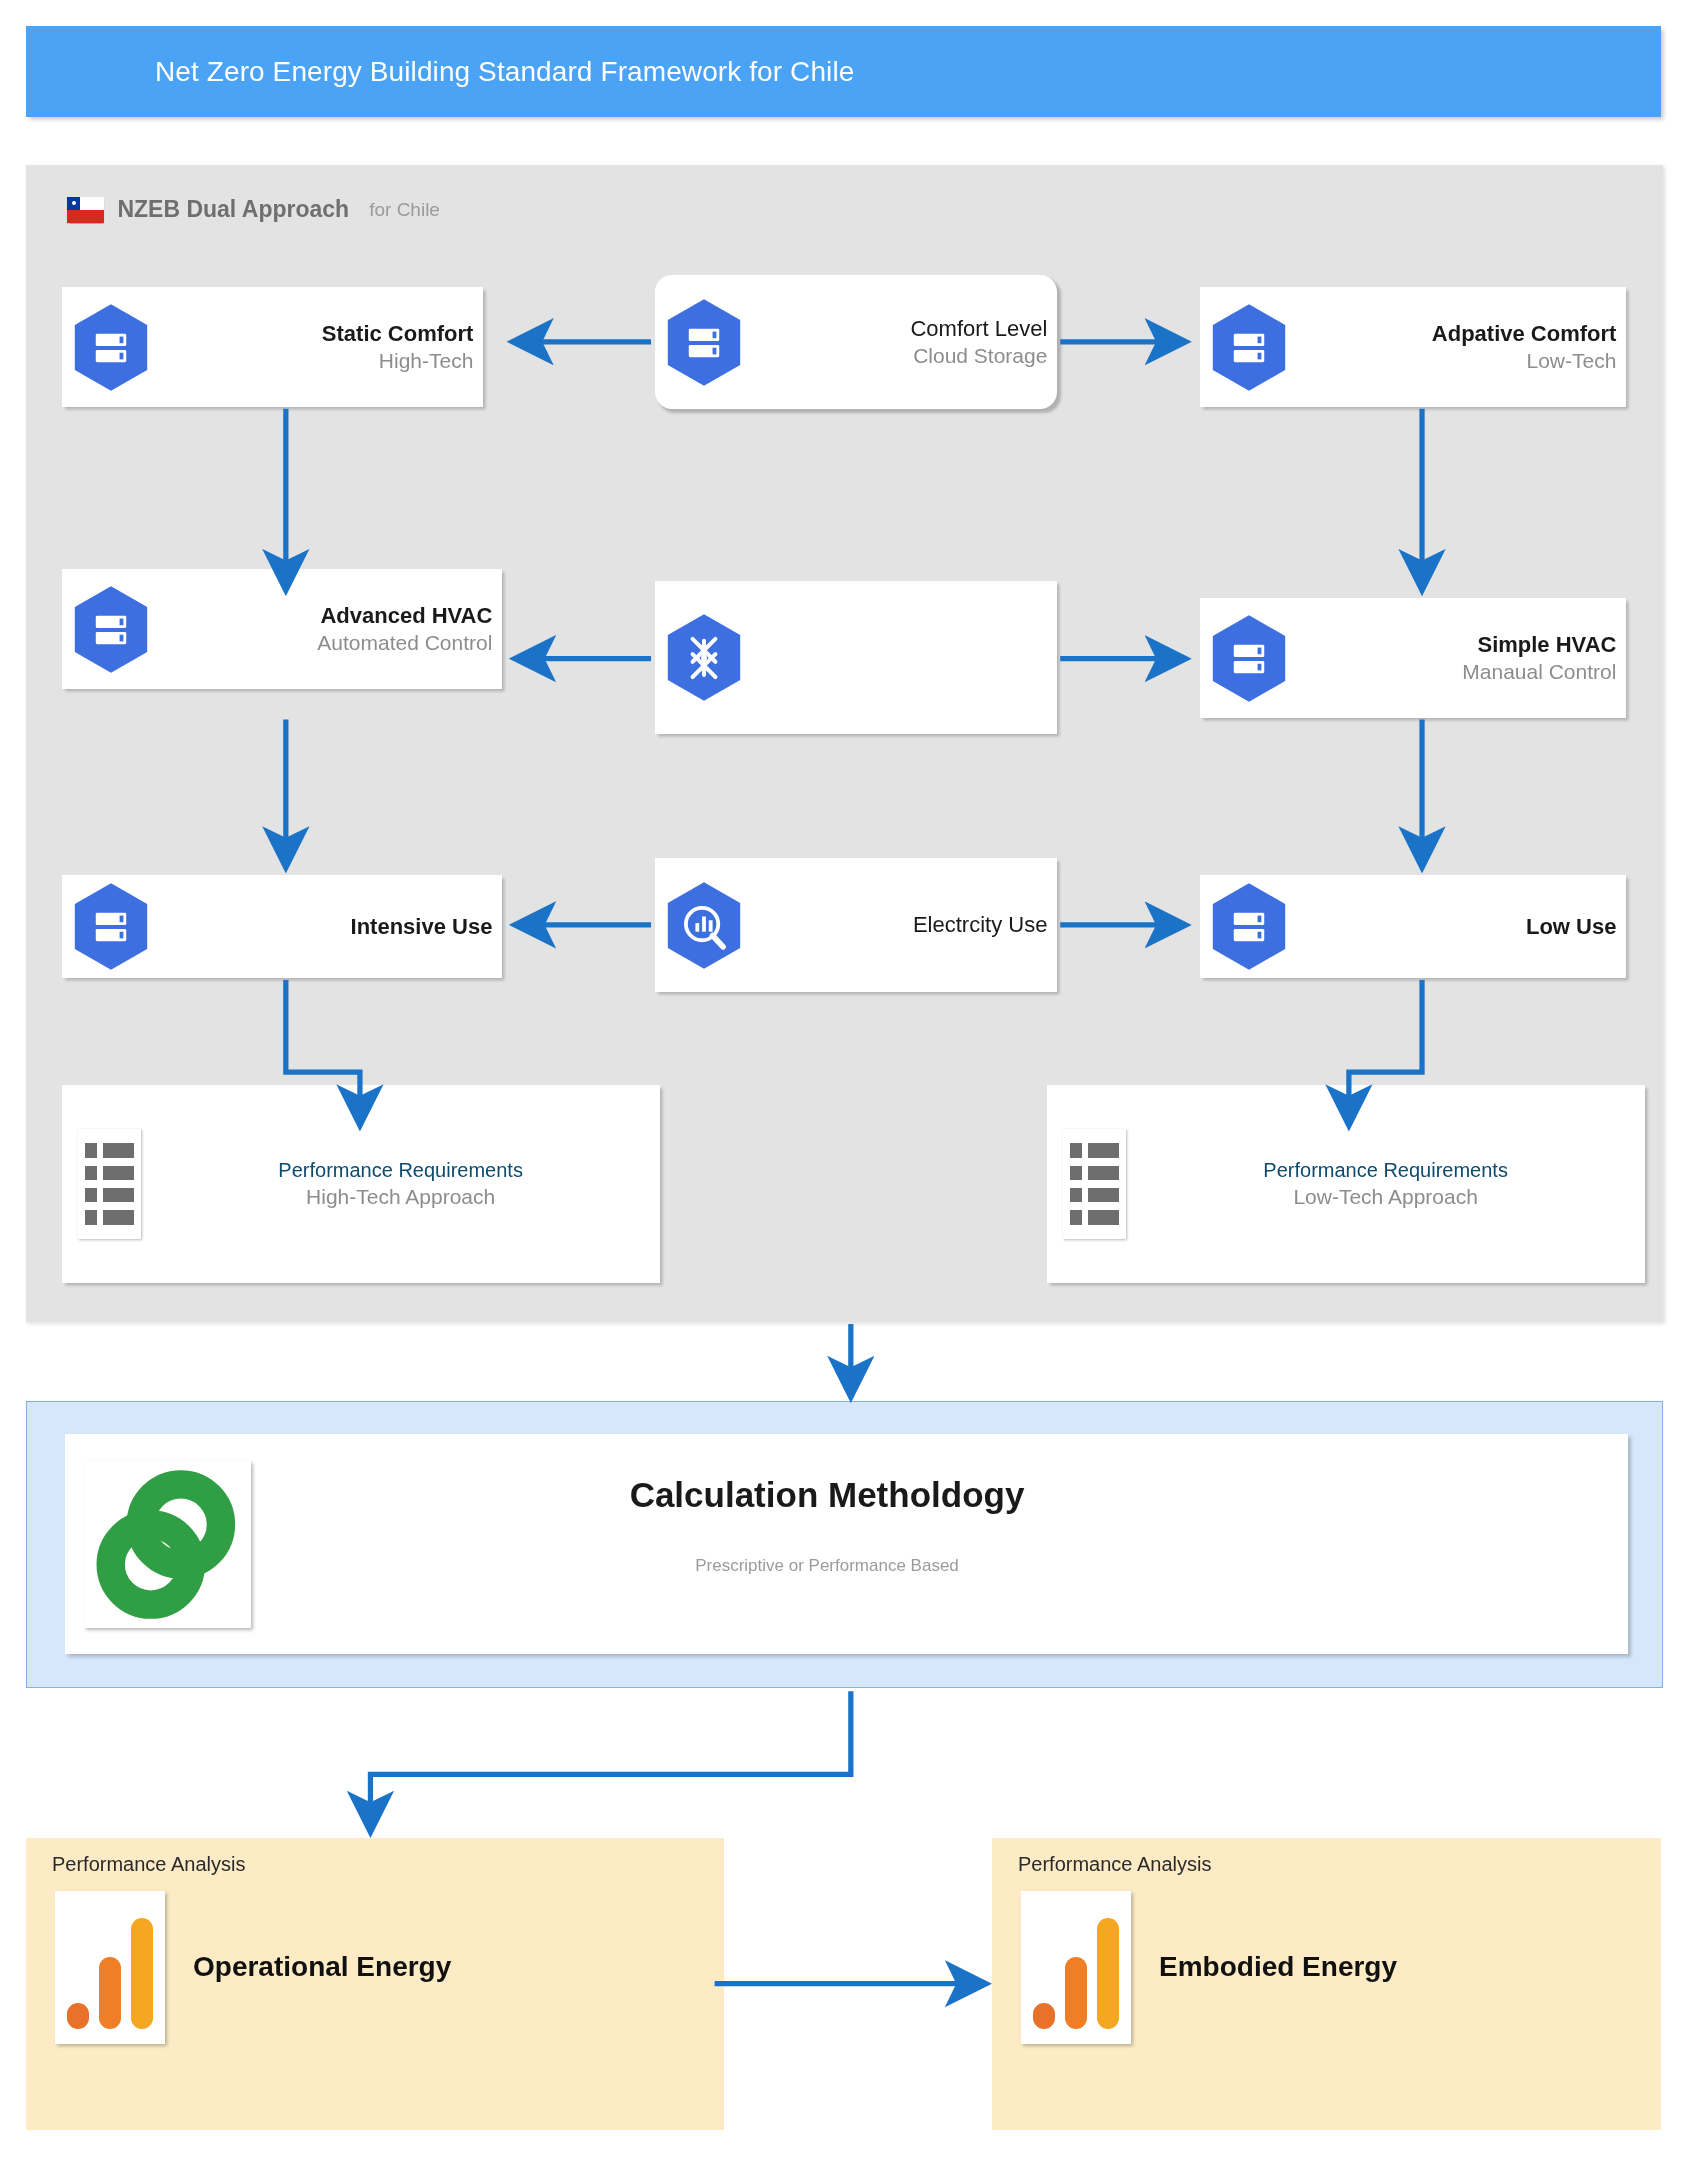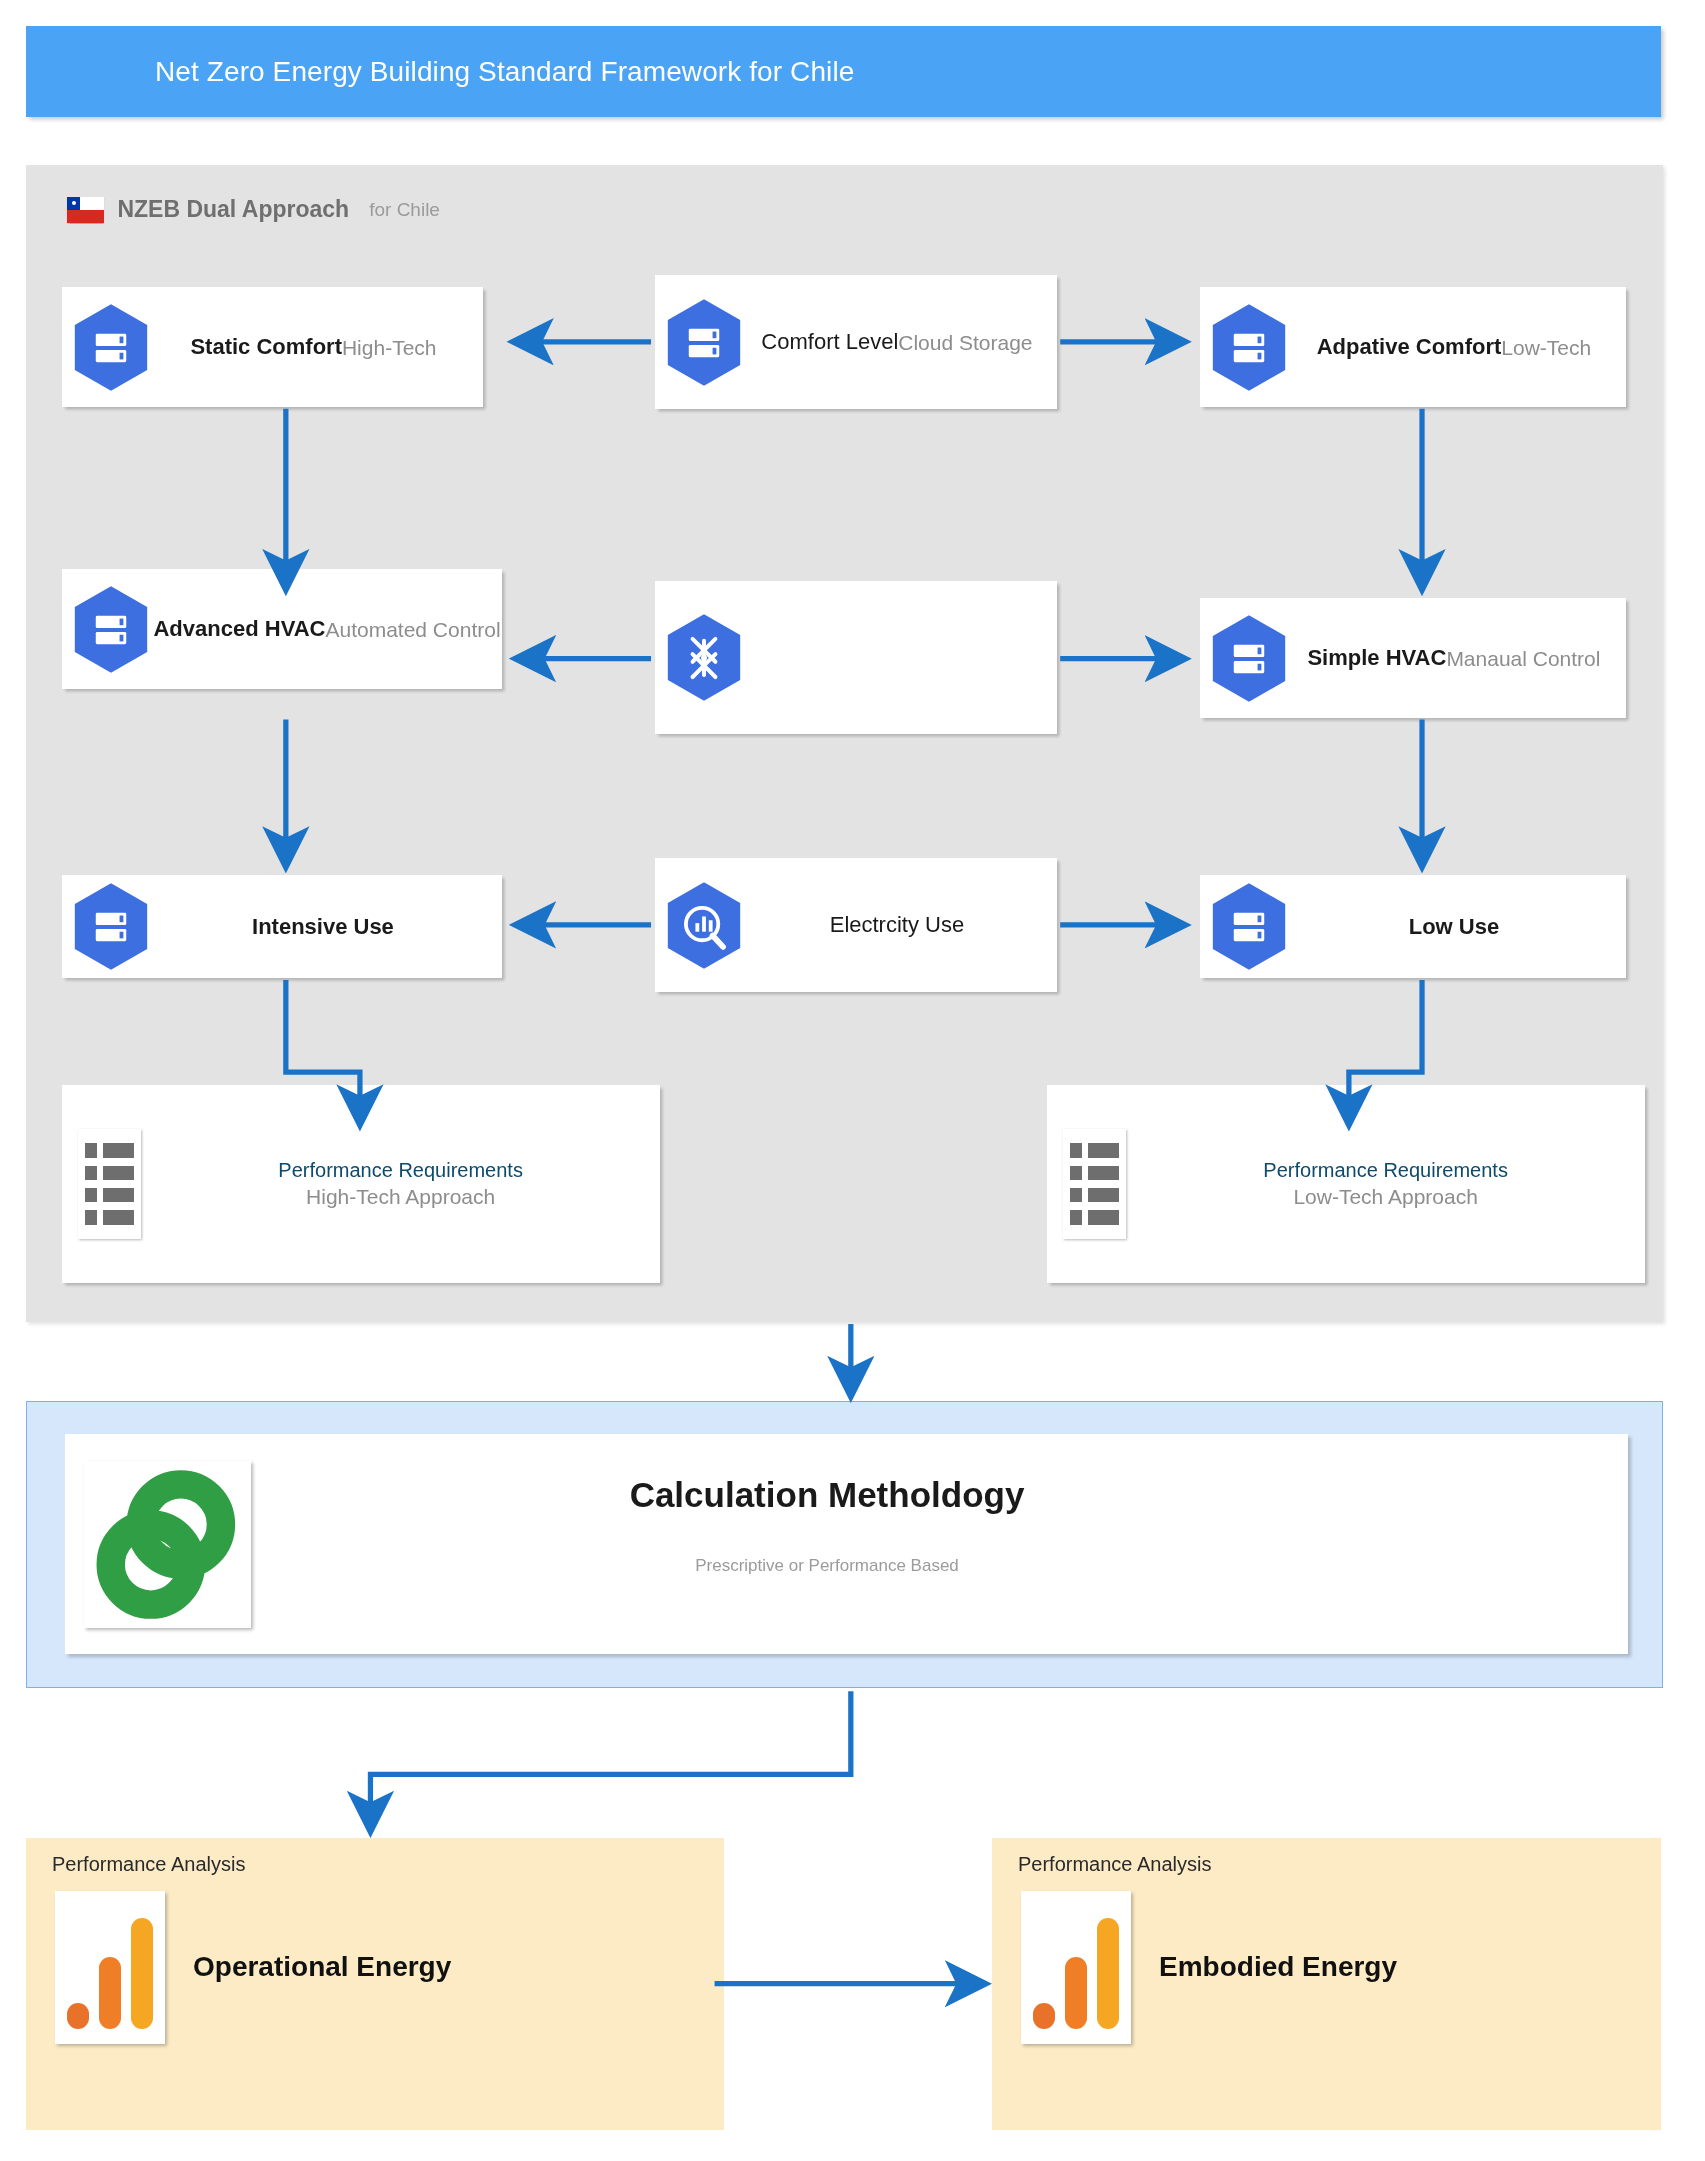--- a/index.html
+++ b/index.html
@@ -42,21 +42,21 @@
   #nzeb-header .h1{font-size:23px;font-weight:bold;color:#6f6f6f;}
   #nzeb-header .h2{font-size:19px;font-weight:400;color:#9b9b9b;margin-left:6.7px;}
 
   
   .card{
     background:#ffffff;
     box-shadow:3.3px 3.3px 2.9px rgba(0,0,0,.22);
     display:flex;align-items:center;
   }
   .card .labels{
-    flex:1;display:flex;flex-direction:row;align-items:flex-end;
+    flex:1;display:flex;flex-direction:column;align-items:flex-end;
     justify-content:center;padding-right:9.6px;
   }
   .card .lbl-main{font-size:22px;color:#1a1a1a;line-height:1.18;white-space:nowrap;}
   .card .lbl-main.bold{font-weight:bold;}
   .card .lbl-sub{font-size:21px;color:#8d8d8d;line-height:1.18;white-space:nowrap;margin-top:1.9px;}
 
   
   .hex{
     position:relative;width:80px;height:91px;flex:0 0 80px;
     margin-left:8.6px;margin-right:2.9px;
@@ -160,21 +160,21 @@
       <rect x="51" y="36" width="4" height="7" fill="#3d6fe0"></rect>
       <rect x="51" y="53" width="4" height="7" fill="#3d6fe0"></rect>
       </svg>
   </span>
   <span class="labels">
     <span class="lbl-main bold">Static Comfort</span>
     <span class="lbl-sub">High-Tech</span>
   </span>
 </div>
 
-<div class="abs card" style="left:655px;top:275px;width:402px;height:134px;">
+<div class="abs card" style="left:655px;top:275px;width:402px;height:134px;border-radius:17px;">
   <span class="hex">
     <svg viewBox="0 0 84 95">
         <path d="M42 2 L80 24 L80 71 L42 93 L4 71 L4 24 Z" fill="#3d6fe0"></path>
       <rect x="26" y="33" width="32" height="13" rx="1.5" fill="#ffffff"></rect>
       <rect x="26" y="50" width="32" height="13" rx="1.5" fill="#ffffff"></rect>
       <rect x="51" y="36" width="4" height="7" fill="#3d6fe0"></rect>
       <rect x="51" y="53" width="4" height="7" fill="#3d6fe0"></rect>
       </svg>
   </span>
   <span class="labels">

